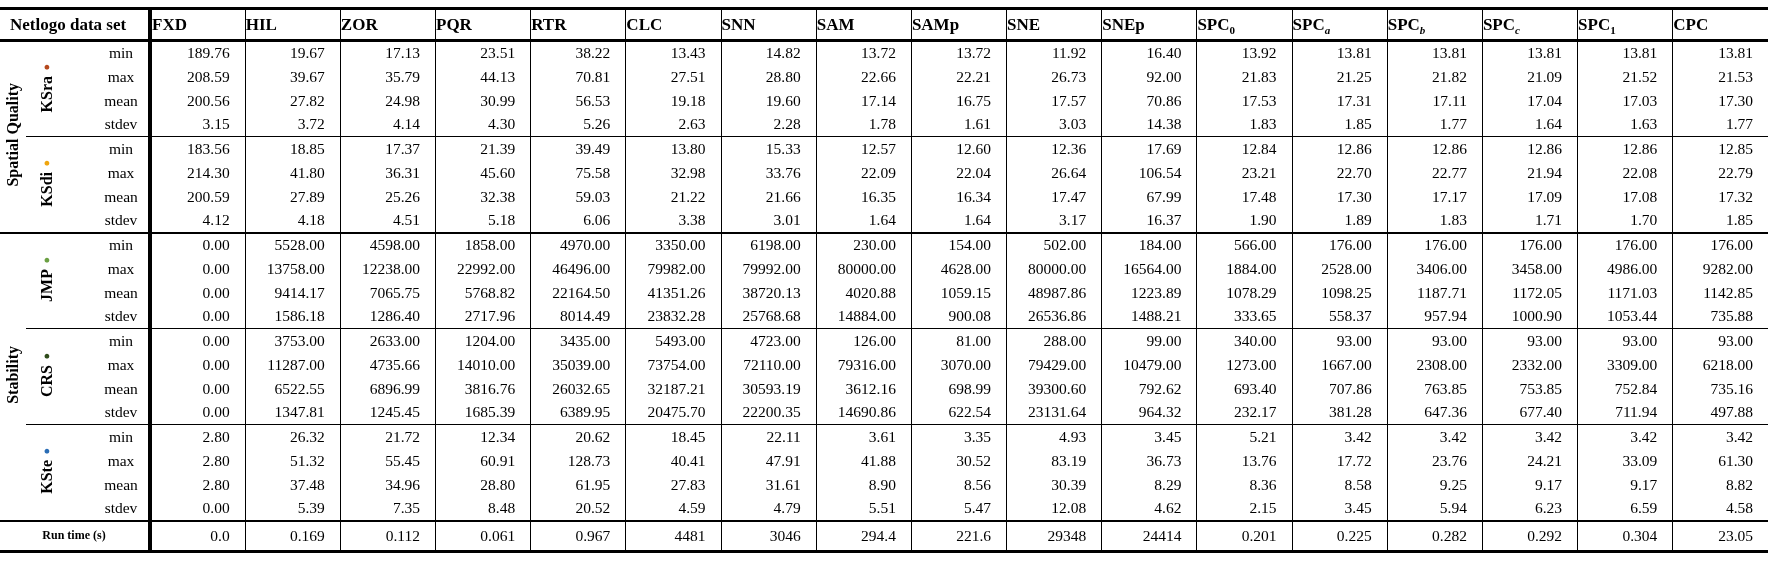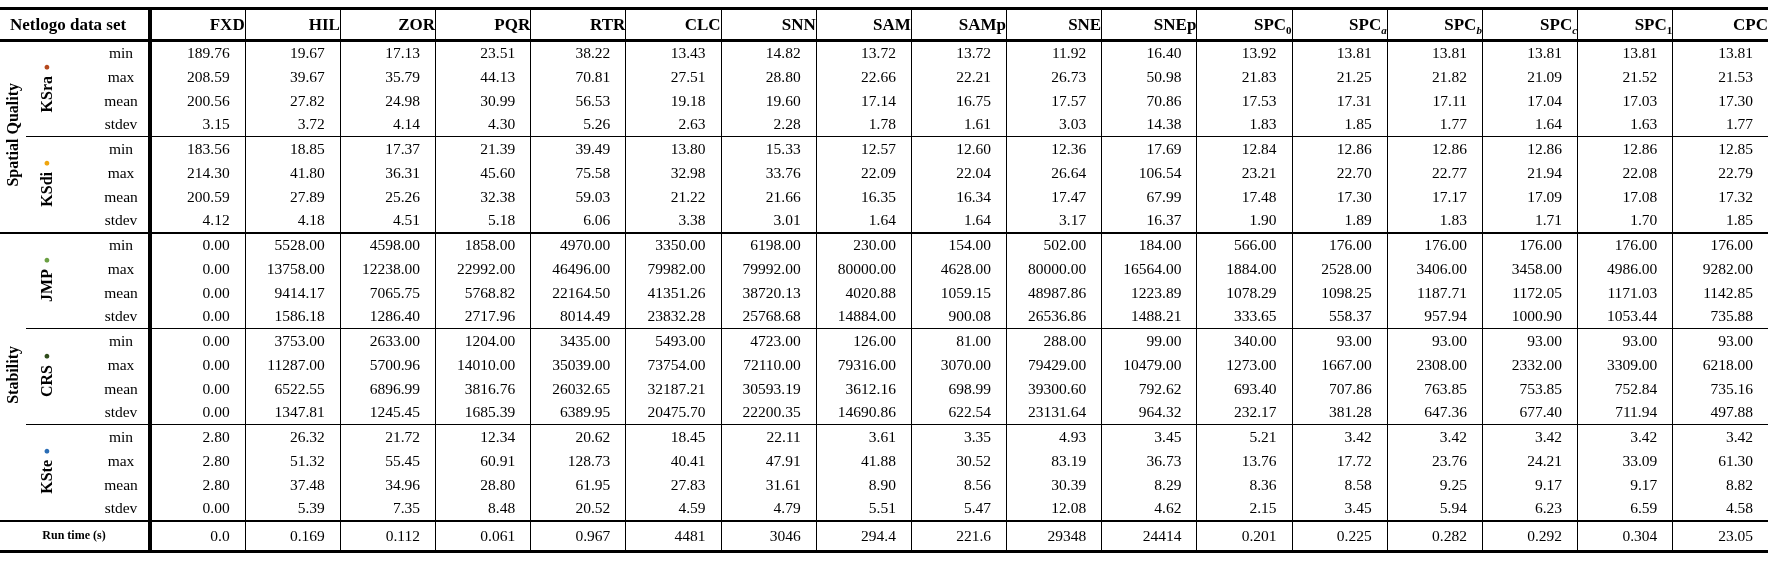--- a/index.html
+++ b/index.html
@@ -22,21 +22,21 @@
 
   thead th {
     border-top: 3px solid #000;
     border-bottom: 3px solid #000;
     font-weight: bold;
     font-size: 17px;
     height: 32px;
     padding: 0;
   }
   th.label-head { text-align: left; padding-left: 10px; }
-  th.col-head   { text-align: right; border-left: 1px solid #000; }
+  th.col-head   { text-align: left; border-left: 1px solid #000; }
   th.col-head sub { font-size: 11px; line-height: 0; }
   th.col-head sub.it { font-style: italic; }
 
   td { padding: 0; font-size: 15.5px; height: 24px; }
   td.num {
     text-align: right;
     padding-right: 15px;
     border-left: 1px solid #000;
     font-variant-numeric: tabular-nums;
   }
@@ -124,21 +124,21 @@
           <td class="num thickbar">208.59</td>
           <td class="num">39.67</td>
           <td class="num">35.79</td>
           <td class="num">44.13</td>
           <td class="num">70.81</td>
           <td class="num">27.51</td>
           <td class="num">28.80</td>
           <td class="num">22.66</td>
           <td class="num">22.21</td>
           <td class="num">26.73</td>
-          <td class="num">50.98</td>
+          <td class="num">92.00</td>
           <td class="num">21.83</td>
           <td class="num">21.25</td>
           <td class="num">21.82</td>
           <td class="num">21.09</td>
           <td class="num">21.52</td>
           <td class="num">21.53</td>
         </tr>
         <tr>
           <td class="stat-cell"><span>mean</span></td>
           <td class="num thickbar">200.56</td>
@@ -360,21 +360,21 @@
           <td class="num">93.00</td>
           <td class="num">93.00</td>
           <td class="num">93.00</td>
           <td class="num">93.00</td>
           <td class="num">93.00</td>
         </tr>
         <tr>
           <td class="stat-cell"><span>max</span></td>
           <td class="num thickbar">0.00</td>
           <td class="num">11287.00</td>
-          <td class="num">5700.96</td>
+          <td class="num">4735.66</td>
           <td class="num">14010.00</td>
           <td class="num">35039.00</td>
           <td class="num">73754.00</td>
           <td class="num">72110.00</td>
           <td class="num">79316.00</td>
           <td class="num">3070.00</td>
           <td class="num">79429.00</td>
           <td class="num">10479.00</td>
           <td class="num">1273.00</td>
           <td class="num">1667.00</td>

